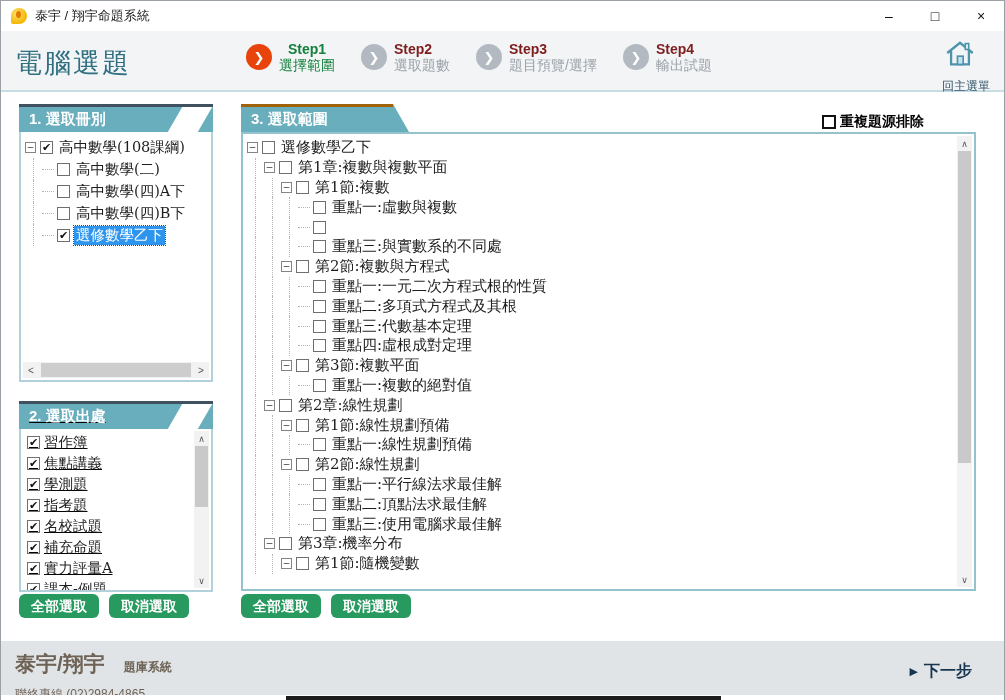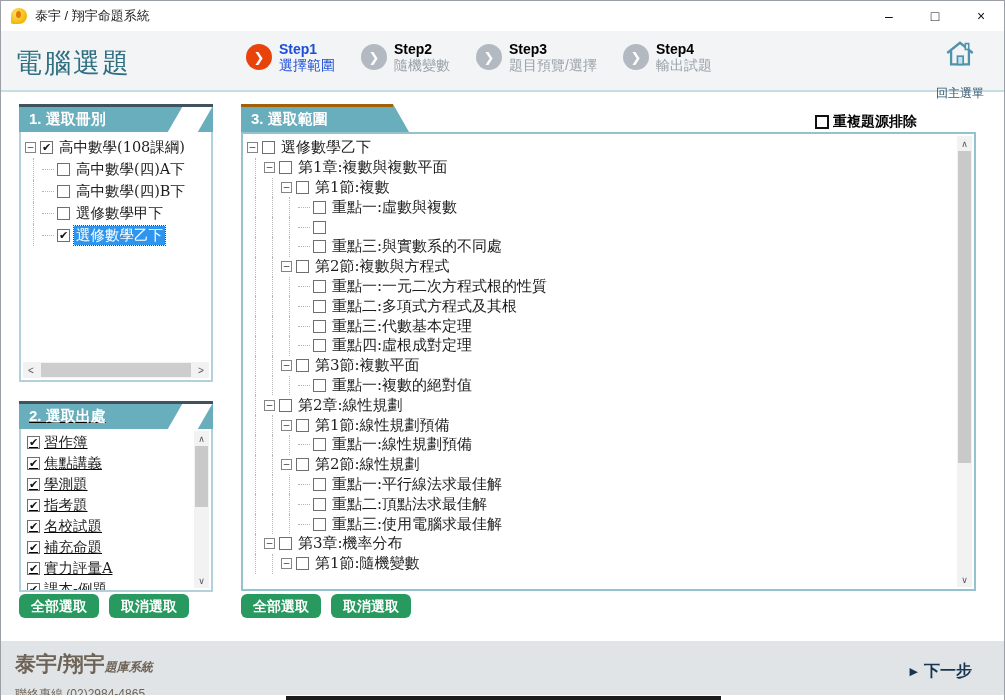--- a/index.html
+++ b/index.html
@@ -16,25 +16,25 @@
   .tb-btn { width:46px; height:30px; display:flex; align-items:center; justify-content:center; font-size:14px; color:#111; cursor:default; }
 
   
   .header { position:absolute; top:30px; left:0; right:0; height:61px; background:#f2f4f6; border-bottom:2px solid #c6dde4; }
   .page-title { position:absolute; left:14px; top:14px; font-size:27px; font-weight:normal; color:#2f6f80; letter-spacing:2px; }
   .steps { position:absolute; left:245px; top:10px; display:flex; gap:26px; }
   .step { display:flex; align-items:center; gap:7px; }
   .step-icon { width:26px; height:26px; border-radius:50%; background:#b3b9c0; color:#fff; display:flex; align-items:center; justify-content:center; font-size:13px; font-weight:bold; }
   .step.active .step-icon { background:#e8430a; }
   .step-text { display:flex; flex-direction:column; line-height:1.15; }
-  .step-name { font-size:14px; font-weight:bold; color:#000000; }
+  .step-name { font-size:14px; font-weight:bold; color:#7f1d1d; }
   .step-label { font-size:14px; color:#9aa1a9; }
-  .step.active .step-name, .step.active .step-label { color:#1d4ed8; }
+  .step.active .step-name, .step.active .step-label { color:#15803d;text-align:center; }
   .home { position:absolute; right:14px; top:8px; width:60px; text-align:center; cursor:pointer; }
-  .home-label { font-size:12px; color:#33566b; margin-top:14px; }
+  .home-label { font-size:12px; color:#33566b; margin-top:7px;text-align:right; }
 
   
   .panel-tab { height:28px; background:#68aebd; border-top:3px solid #40525f; color:#fff; font-size:15px; font-weight:bold; display:flex; align-items:center; padding-left:10px; position:relative; }
   .notch { position:absolute; right:8px; top:0; bottom:0; width:30px; background:#fff; transform:skewX(-30deg); }
 
   
   .panel1 { position:absolute; left:18px; top:103px; width:194px;border-radius:13px; }
   .panel1-body { height:250px; background:#fff; border:2px solid #b3d1db; border-top:none; position:relative; overflow:hidden; }
   .panel2 { position:absolute; left:18px; top:400px; width:194px;text-decoration:underline; }
   .panel2-body { height:163px; background:#fff; border:2px solid #b3d1db; border-top:none; position:relative; overflow:hidden; }
@@ -64,35 +64,35 @@
   .vscroll { position:absolute; top:2px; bottom:2px; right:2px; width:15px; background:#f2f2f2; display:flex; flex-direction:column; align-items:center; }
   .varrow { height:15px; width:15px; display:flex; align-items:center; justify-content:center; font-size:9px; color:#555; }
   .vtrack { flex:1; width:13px; position:relative; }
   .vthumb { position:absolute; left:0; width:13px; background:#c9c9c9; }
 
   
   .panel3 { position:absolute; left:240px; top:103px; width:735px; }
   .panel3 .panel-tab { width:152px; border-top:3px solid #a16207; }
   .panel3 .panel-tab::after { content:""; position:absolute; left:100%; bottom:0; border-bottom:28px solid #68aebd; border-right:16px solid transparent; }
   .panel3-body { height:459px; background:#fff; border:2px solid #94c2cd; position:relative; overflow:hidden; margin-top:0; }
-  .dedupe { position:absolute; top:9px; right:59px; display:flex; align-items:center; gap:4px; }
+  .dedupe { position:absolute; top:9px; right:52px; display:flex; align-items:center; gap:4px; }
   .dedupe-box { width:14px; height:14px; border:2px solid #111; background:#fff; }
   .dedupe-label { font-size:14px; font-weight:bold; color:#000; }
 
   
   .btn-row { display:flex; gap:10px; justify-content:flex-start; }
   .green-btn { background:#28995f; color:#fff; font-size:14px; font-weight:bold; border:none; border-radius:6px; padding:4px 12px; height:24px; line-height:16px; cursor:pointer; font-family:"Liberation Sans","DejaVu Sans",sans-serif; }
   .left-btns { position:absolute; left:18px; top:593px; width:194px; }
   .main-btns { position:absolute; left:240px; top:593px; width:735px; }
 
   
   .footer { position:absolute; left:0; right:0; top:640px; height:54px; background:#e0e4e6; }
   .brand-wrap { position:absolute; left:14px; top:9px; color:#6e6356; }
   .brand { font-size:21px; font-weight:bold; }
-  .brand-suffix { font-size:12px; font-weight:bold; margin-left:0;font-style:italic; }
+  .brand-suffix { font-size:12px; font-weight:bold; margin-left:19px; }
   .hotline { font-size:12px; margin-top:8px; }
   .next-btn { position:absolute; right:32px; top:20px; font-size:16px; font-weight:bold; color:#16344f; cursor:pointer; display:flex; align-items:center; gap:6px; }
   .next-arrow { font-size:11px; }
   .bottom-strip { position:absolute; left:0; right:0; top:694px; height:6px; background:#fff; }
   .bg-window-fragment { position:absolute; left:285px; top:1px; width:435px; height:5px; background:#1c1c1c; }
 </style>
 </head>
 <body>
 
 <div class="window">
@@ -114,21 +114,21 @@
           <span class="step-icon">❯</span>
           <span class="step-text">
             <span class="step-name">Step1</span>
             <span class="step-label">選擇範圍</span>
           </span>
         </div>
         <div class="step">
           <span class="step-icon">❯</span>
           <span class="step-text">
             <span class="step-name">Step2</span>
-            <span class="step-label">隨機變數</span>
+            <span class="step-label">選取題數</span>
           </span>
         </div>
         <div class="step">
           <span class="step-icon">❯</span>
           <span class="step-text">
             <span class="step-name">Step3</span>
             <span class="step-label">題目預覽/選擇</span>
           </span>
         </div>
         <div class="step">
@@ -161,33 +161,33 @@
       <div class="tree" id="booklet-tree">
           <div class="tree-row">
             <span class="expander">−</span>
             <span class="cbox">✔</span>
             <span class="tlabel">高中數學(108課綱)</span>
           </div>
           <div class="tree-row">
             <span class="indent"></span>
             <span class="dash"></span>
             <span class="cbox"></span>
+            <span class="tlabel">高中數學(二)</span>
+          </div>
+          <div class="tree-row">
+            <span class="indent"></span>
+            <span class="dash"></span>
+            <span class="cbox"></span>
             <span class="tlabel">高中數學(四)A下</span>
           </div>
           <div class="tree-row">
             <span class="indent"></span>
             <span class="dash"></span>
             <span class="cbox"></span>
             <span class="tlabel">高中數學(四)B下</span>
-          </div>
-          <div class="tree-row">
-            <span class="indent"></span>
-            <span class="dash"></span>
-            <span class="cbox"></span>
-            <span class="tlabel">選修數學甲下</span>
           </div>
           <div class="tree-row">
             <span class="indent"></span>
             <span class="dash"></span>
             <span class="cbox">✔</span>
             <span class="tlabel selected">選修數學乙下</span>
           </div>
         </div>
       <div class="hscroll">
         <div class="harrow">&lt;</div>

